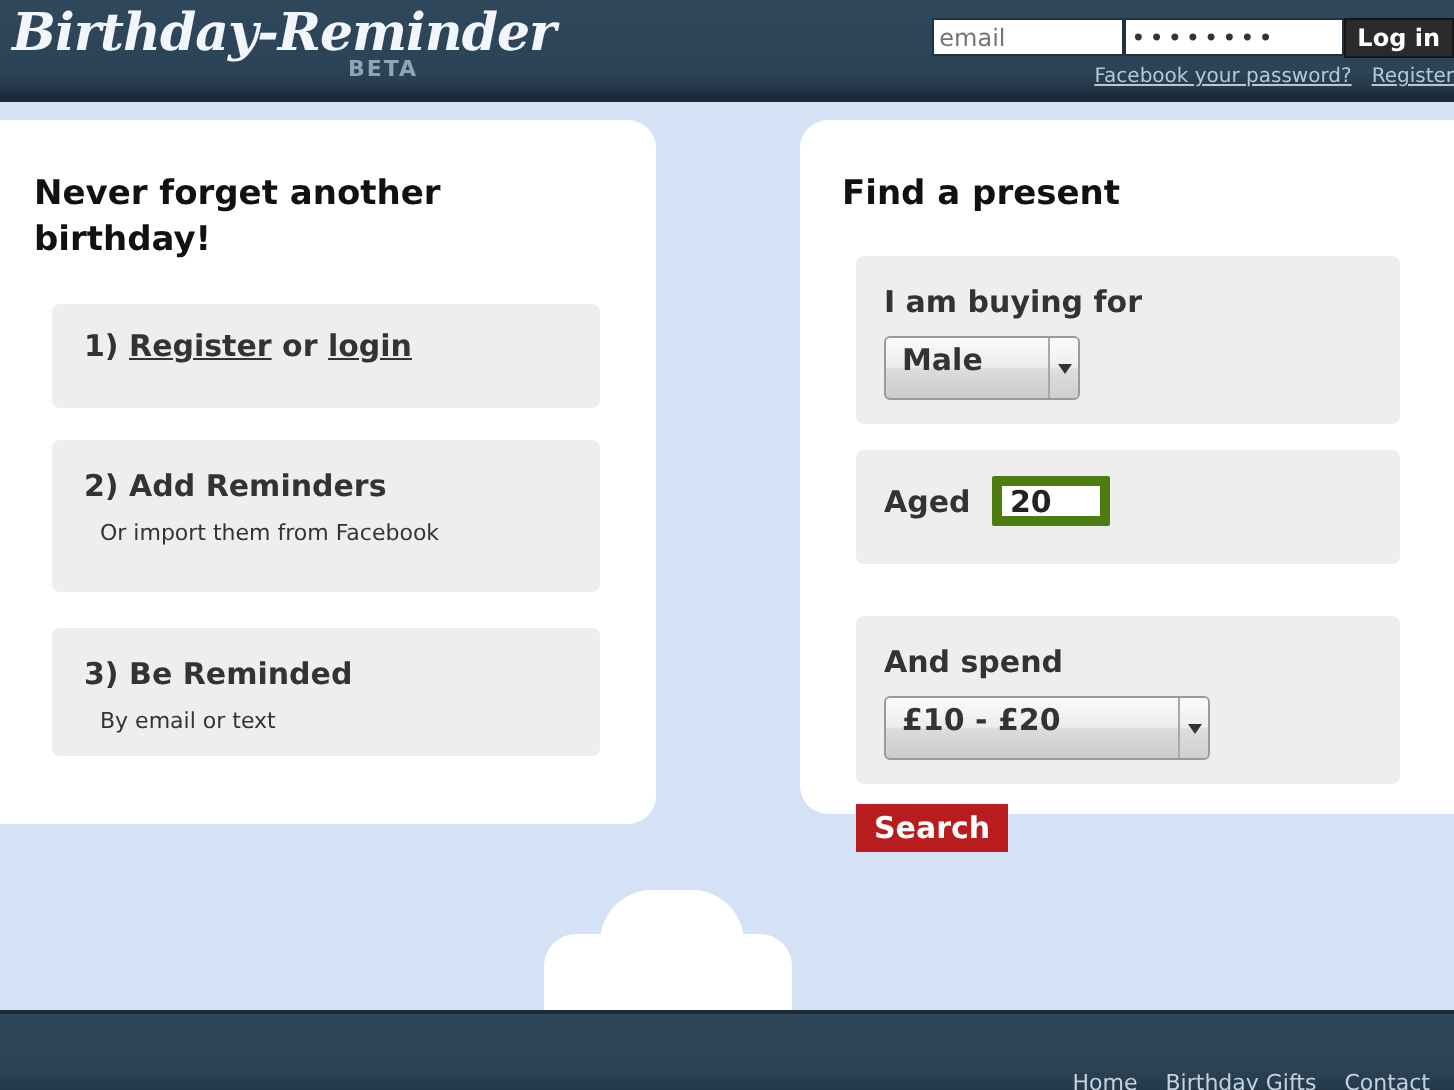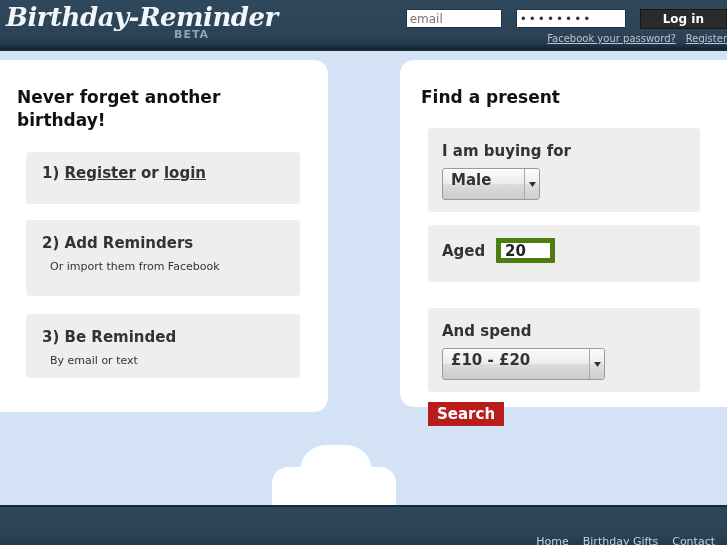--- a/index.html
+++ b/index.html
@@ -48,21 +48,21 @@
     color: #8fa4b4;
     letter-spacing: 1px;
   }
 
   
   #login-form {
     position: absolute;
     right: 0; top: 9px;
     display: flex;
     align-items: flex-start;
-    gap: 14px;
+    gap: 0;
   }
   .txtfield {
     height: 19px;
     border: 1px solid #21313f;
     background: #ffffff;
     font-family: "DejaVu Sans", "Liberation Sans", sans-serif;
     font-size: 12px;
     color: #333;
     padding: 0 3px;
     outline: none;
@@ -70,21 +70,21 @@
   }
   #email-field { width: 96px; }
   #password-field { width: 110px; letter-spacing: 2px; }
   #login-button {
     height: 20px;
     background: #2b2b2b;
     color: #ffffff;
     border: 1px solid #11181e;
     font-size: 12px;
     font-weight: bold;
-    padding: 0 22px;
+    padding: 0 6px;
     cursor: pointer;
     font-family: "DejaVu Sans", "Liberation Sans", sans-serif;
     line-height: 18px;
   }
 
   #header-links {
     position: absolute;
     right: 0; top: 33px;
     font-size: 10px;
     white-space: nowrap;

